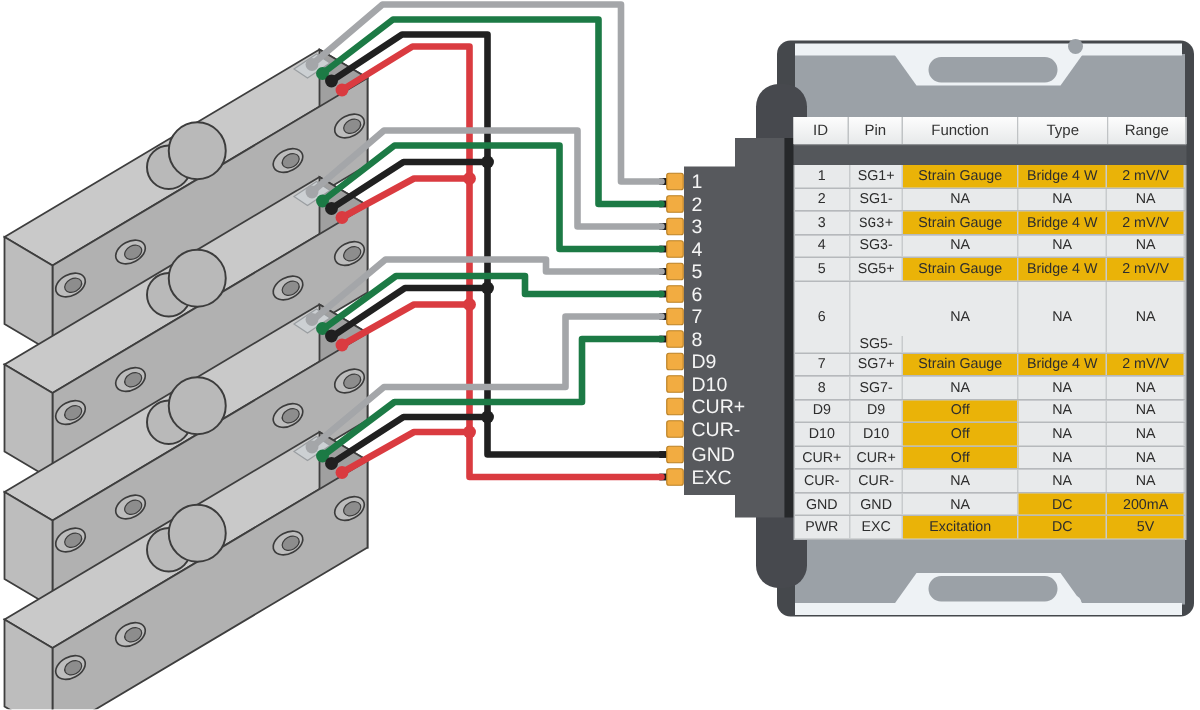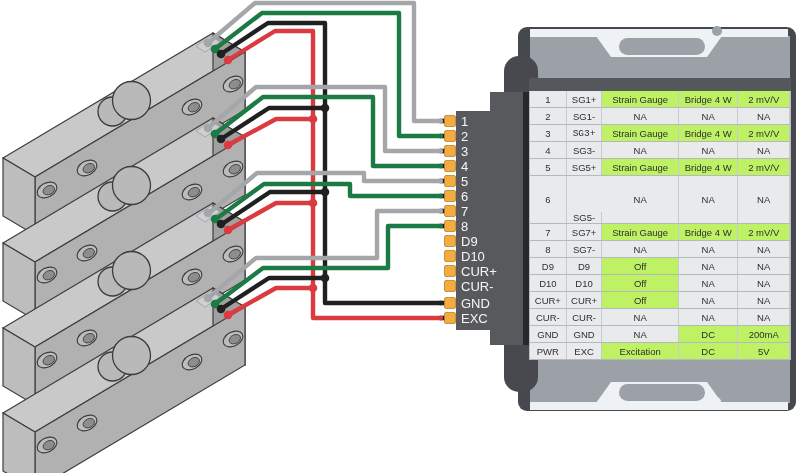--- a/index.html
+++ b/index.html
@@ -13,21 +13,21 @@
              display:flex;flex-direction:column;box-sizing:border-box;}
   .thead{height:19px;display:flex;background:linear-gradient(#fcfcfc,#e4e6e7);
          border-bottom:1px solid #8e9194;box-sizing:border-box;}
   .thcell{display:flex;align-items:center;justify-content:center;font-size:10px;color:#333;
           border-right:1px solid #c0c3c5;box-sizing:border-box;background:linear-gradient(#fdfdfd,#e7e9ea);}
   .tgap{height:13px;background:#54575b;}
   .tbody{flex:1;display:flex;flex-direction:column;border-left:1px solid #babdbf;border-right:1px solid #babdbf;}
   .trow{flex:1;display:flex;background:#e8eaeb;border-bottom:1px solid #b6b9bc;box-sizing:border-box;}
   .tcell{display:flex;align-items:center;justify-content:center;font-size:9.5px;color:#2e2e2e;
          border-right:1px solid #c8cbcd;box-sizing:border-box;overflow:hidden;white-space:nowrap;}
-  .tcell.white{background:#bef264;}
+  .tcell.white{background:#eab308;}
 </style>
 </head>
 <body>
 
 <div class="stage">
 
 <svg width="800" height="473" viewBox="0 0 800 473">
 
   <defs>
     <g id="loadcell">
@@ -165,20 +165,27 @@
           <circle cx="228" cy="230" r="4.3" fill="#da3b40"></circle>
           <circle cx="208" cy="298" r="4.3" fill="#a4a6a9"></circle>
           <circle cx="215" cy="304" r="4.3" fill="#1c7a45"></circle>
           <circle cx="221" cy="309" r="4.3" fill="#202020"></circle>
           <circle cx="228" cy="315" r="4.3" fill="#da3b40"></circle>
         </g>
   </g>
 </svg>
 
 <div class="dev-table">
+  <div class="thead" id="thead">
+        <div class="thcell" style="width: 37px;">ID</div>
+        <div class="thcell" style="width: 36px;">Pin</div>
+        <div class="thcell" style="width: 77px;">Function</div>
+        <div class="thcell" style="width: 60px;">Type</div>
+        <div class="thcell" style="width: 52px;">Range</div>
+      </div>
   <div class="tgap"></div>
   <div class="tbody" id="tbody">
         <div class="trow">
           <div class="tcell" style="width: 37px;">1</div>
           <div class="tcell" style="width: 36px;">SG1+</div>
           <div class="tcell white" style="width: 77px;">Strain Gauge</div>
           <div class="tcell white" style="width: 60px;">Bridge 4 W</div>
           <div class="tcell white" style="width: 52px;">2 mV/V</div>
         </div>
         <div class="trow">

